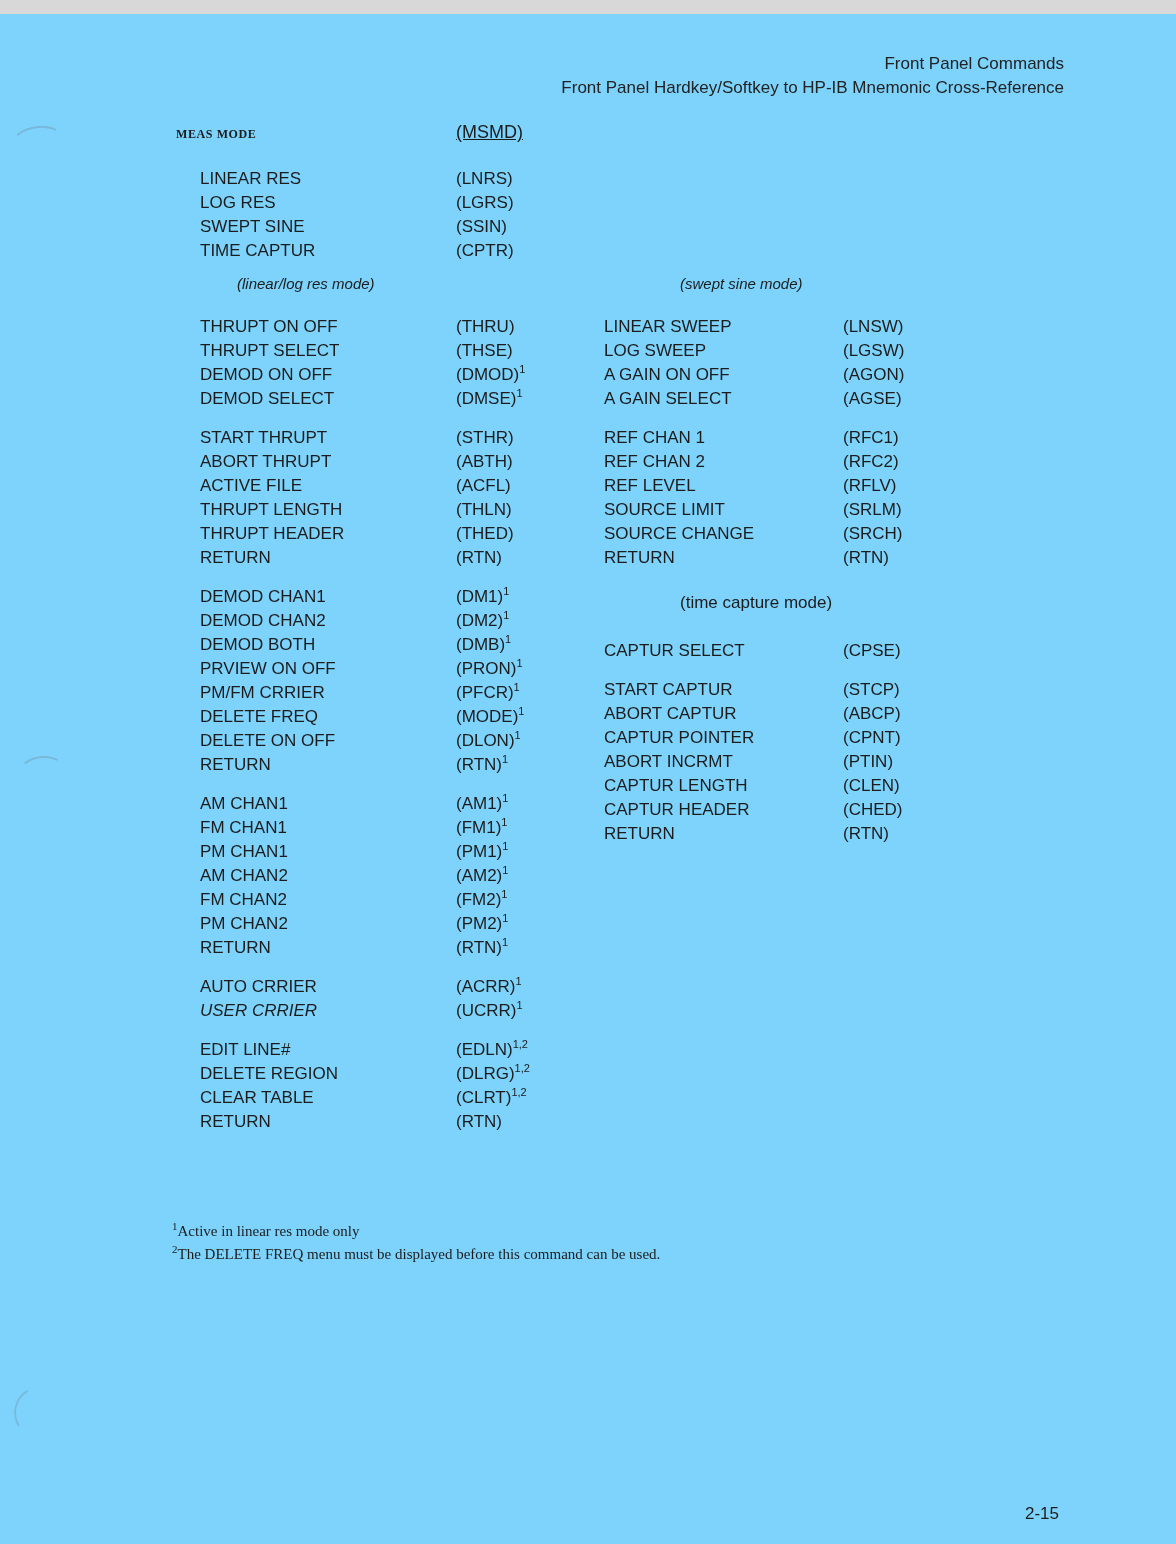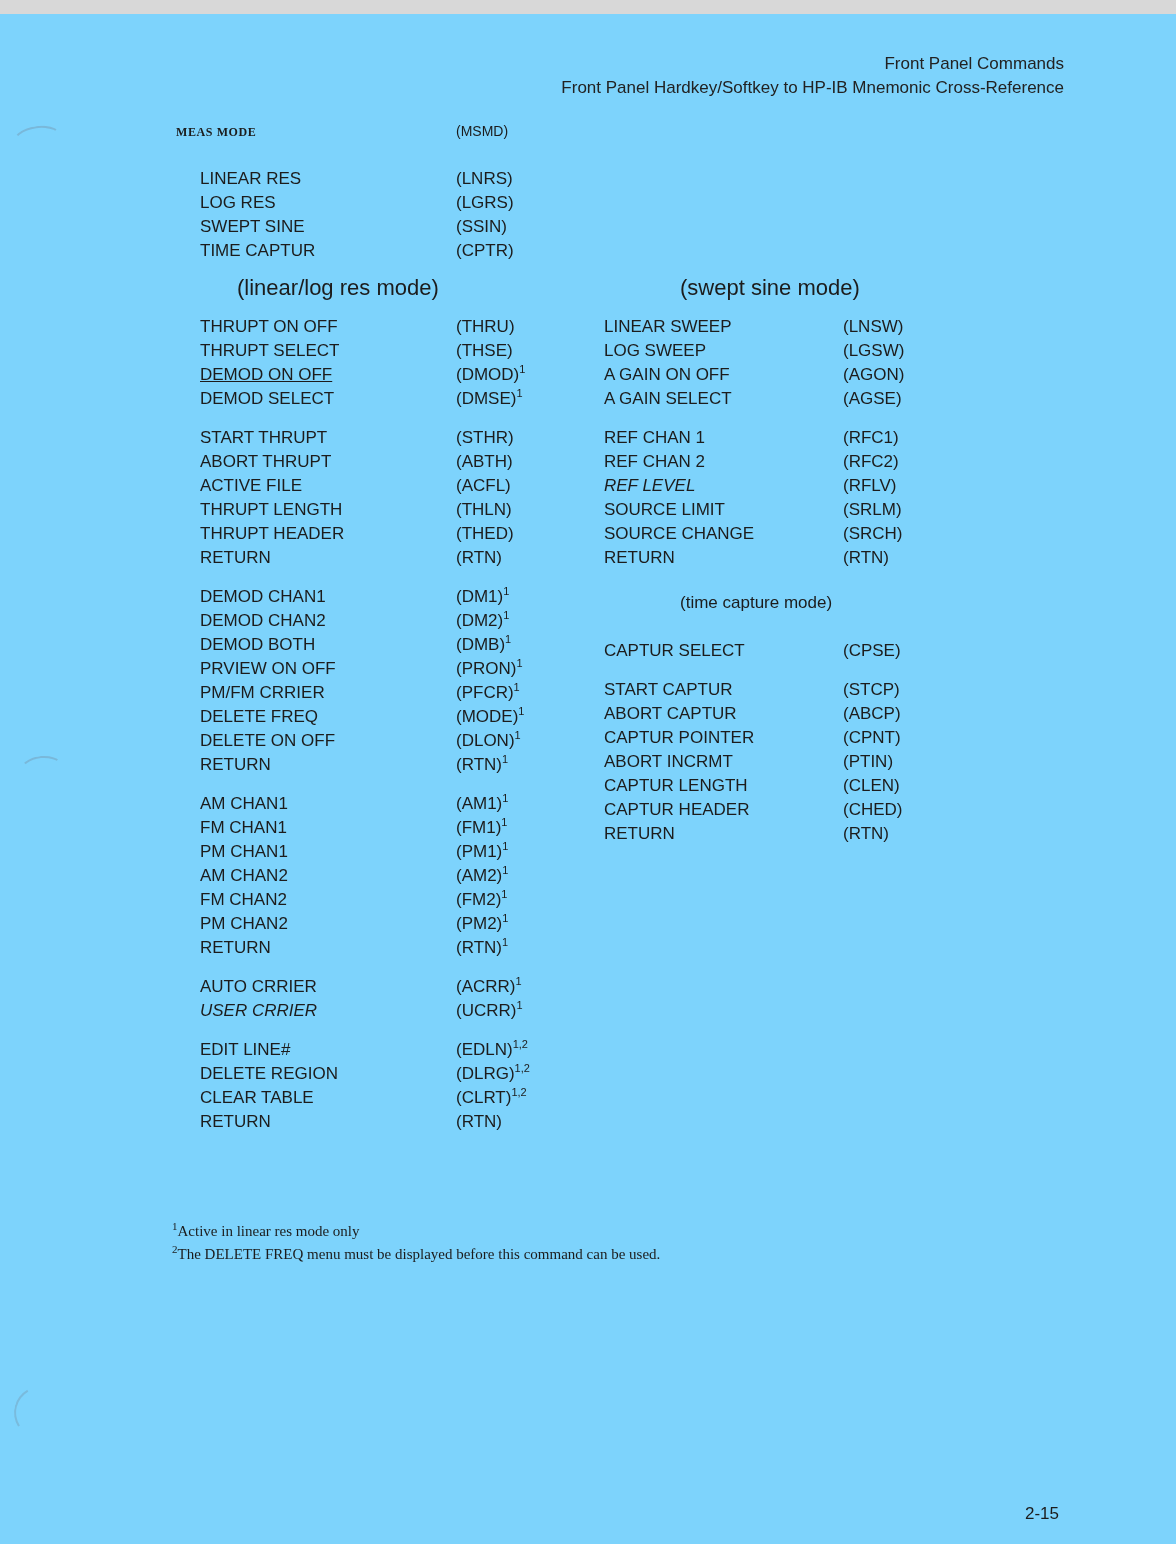--- a/index.html
+++ b/index.html
@@ -25,23 +25,23 @@
   }
   .title-row { position: absolute; left: 176px; top: 108px; white-space: nowrap; }
   .title-label {
     display: inline-block;
     width: 280px;
     font-family: "Liberation Serif", serif;
     font-weight: bold;
     font-size: 12px;
     letter-spacing: 0.6px;
   }
-  .title-mn { font-size: 14px; }
+  .title-mn { font-size: 18px; text-decoration: underline; }
   #mode-list { position: absolute; left: 200px; top: 153px; }
-  .subheading { position: absolute; font-size: 22px; }
+  .subheading { position: absolute; font-size: 15px; font-style: italic; }
   #subheading-left { left: 237px; top: 261px; }
   #subheading-right { left: 680px; top: 261px; }
   #left-groups { position: absolute; left: 200px; top: 301px; }
   .right-col { position: absolute; left: 604px; top: 301px; }
   .group { margin-bottom: 15px; }
   .row { height: 24px; line-height: 24px; font-size: 17px; white-space: nowrap; }
   .lab { display: inline-block; }
   .mn { display: inline; }
   sup { font-size: 11px; line-height: 1; }
   .subheading2 { font-size: 17px; margin: 23px 0 26px 76px; }
@@ -96,21 +96,21 @@
       </div>
     </div>
 
   <div class="subheading" id="subheading-left">(linear/log res mode)</div>
   <div class="subheading" id="subheading-right">(swept sine mode)</div>
 
   <div id="left-groups">
       <div class="group">
         <div class="row"><span class="lab" style="width: 256px;">THRUPT ON OFF</span><span class="mn">(THRU)</span></div>
         <div class="row"><span class="lab" style="width: 256px;">THRUPT SELECT</span><span class="mn">(THSE)</span></div>
-        <div class="row"><span class="lab" style="width: 256px; text-decoration: underline;">DEMOD ON OFF</span><span class="mn">(DMOD)</span><sup>1</sup></div>
+        <div class="row"><span class="lab" style="width: 256px;">DEMOD ON OFF</span><span class="mn">(DMOD)</span><sup>1</sup></div>
         <div class="row"><span class="lab" style="width: 256px;">DEMOD SELECT</span><span class="mn">(DMSE)</span><sup>1</sup></div>
       </div>
       <div class="group">
         <div class="row"><span class="lab" style="width: 256px;">START THRUPT</span><span class="mn">(STHR)</span></div>
         <div class="row"><span class="lab" style="width: 256px;">ABORT THRUPT</span><span class="mn">(ABTH)</span></div>
         <div class="row"><span class="lab" style="width: 256px;">ACTIVE FILE</span><span class="mn">(ACFL)</span></div>
         <div class="row"><span class="lab" style="width: 256px;">THRUPT LENGTH</span><span class="mn">(THLN)</span></div>
         <div class="row"><span class="lab" style="width: 256px;">THRUPT HEADER</span><span class="mn">(THED)</span></div>
         <div class="row"><span class="lab" style="width: 256px;">RETURN</span><span class="mn">(RTN)</span></div>
       </div>
@@ -149,21 +149,21 @@
     <div id="right-groups-1">
         <div class="group">
           <div class="row"><span class="lab" style="width: 239px;">LINEAR SWEEP</span><span class="mn">(LNSW)</span></div>
           <div class="row"><span class="lab" style="width: 239px;">LOG SWEEP</span><span class="mn">(LGSW)</span></div>
           <div class="row"><span class="lab" style="width: 239px;">A GAIN ON OFF</span><span class="mn">(AGON)</span></div>
           <div class="row"><span class="lab" style="width: 239px;">A GAIN SELECT</span><span class="mn">(AGSE)</span></div>
         </div>
         <div class="group">
           <div class="row"><span class="lab" style="width: 239px;">REF CHAN 1</span><span class="mn">(RFC1)</span></div>
           <div class="row"><span class="lab" style="width: 239px;">REF CHAN 2</span><span class="mn">(RFC2)</span></div>
-          <div class="row"><span class="lab" style="width: 239px; font-style: italic;">REF LEVEL</span><span class="mn">(RFLV)</span></div>
+          <div class="row"><span class="lab" style="width: 239px;">REF LEVEL</span><span class="mn">(RFLV)</span></div>
           <div class="row"><span class="lab" style="width: 239px;">SOURCE LIMIT</span><span class="mn">(SRLM)</span></div>
           <div class="row"><span class="lab" style="width: 239px;">SOURCE CHANGE</span><span class="mn">(SRCH)</span></div>
           <div class="row"><span class="lab" style="width: 239px;">RETURN</span><span class="mn">(RTN)</span></div>
         </div>
       </div>
     <div class="subheading2">(time capture mode)</div>
     <div id="right-groups-2">
         <div class="group">
           <div class="row"><span class="lab" style="width: 239px;">CAPTUR SELECT</span><span class="mn">(CPSE)</span></div>
         </div>

